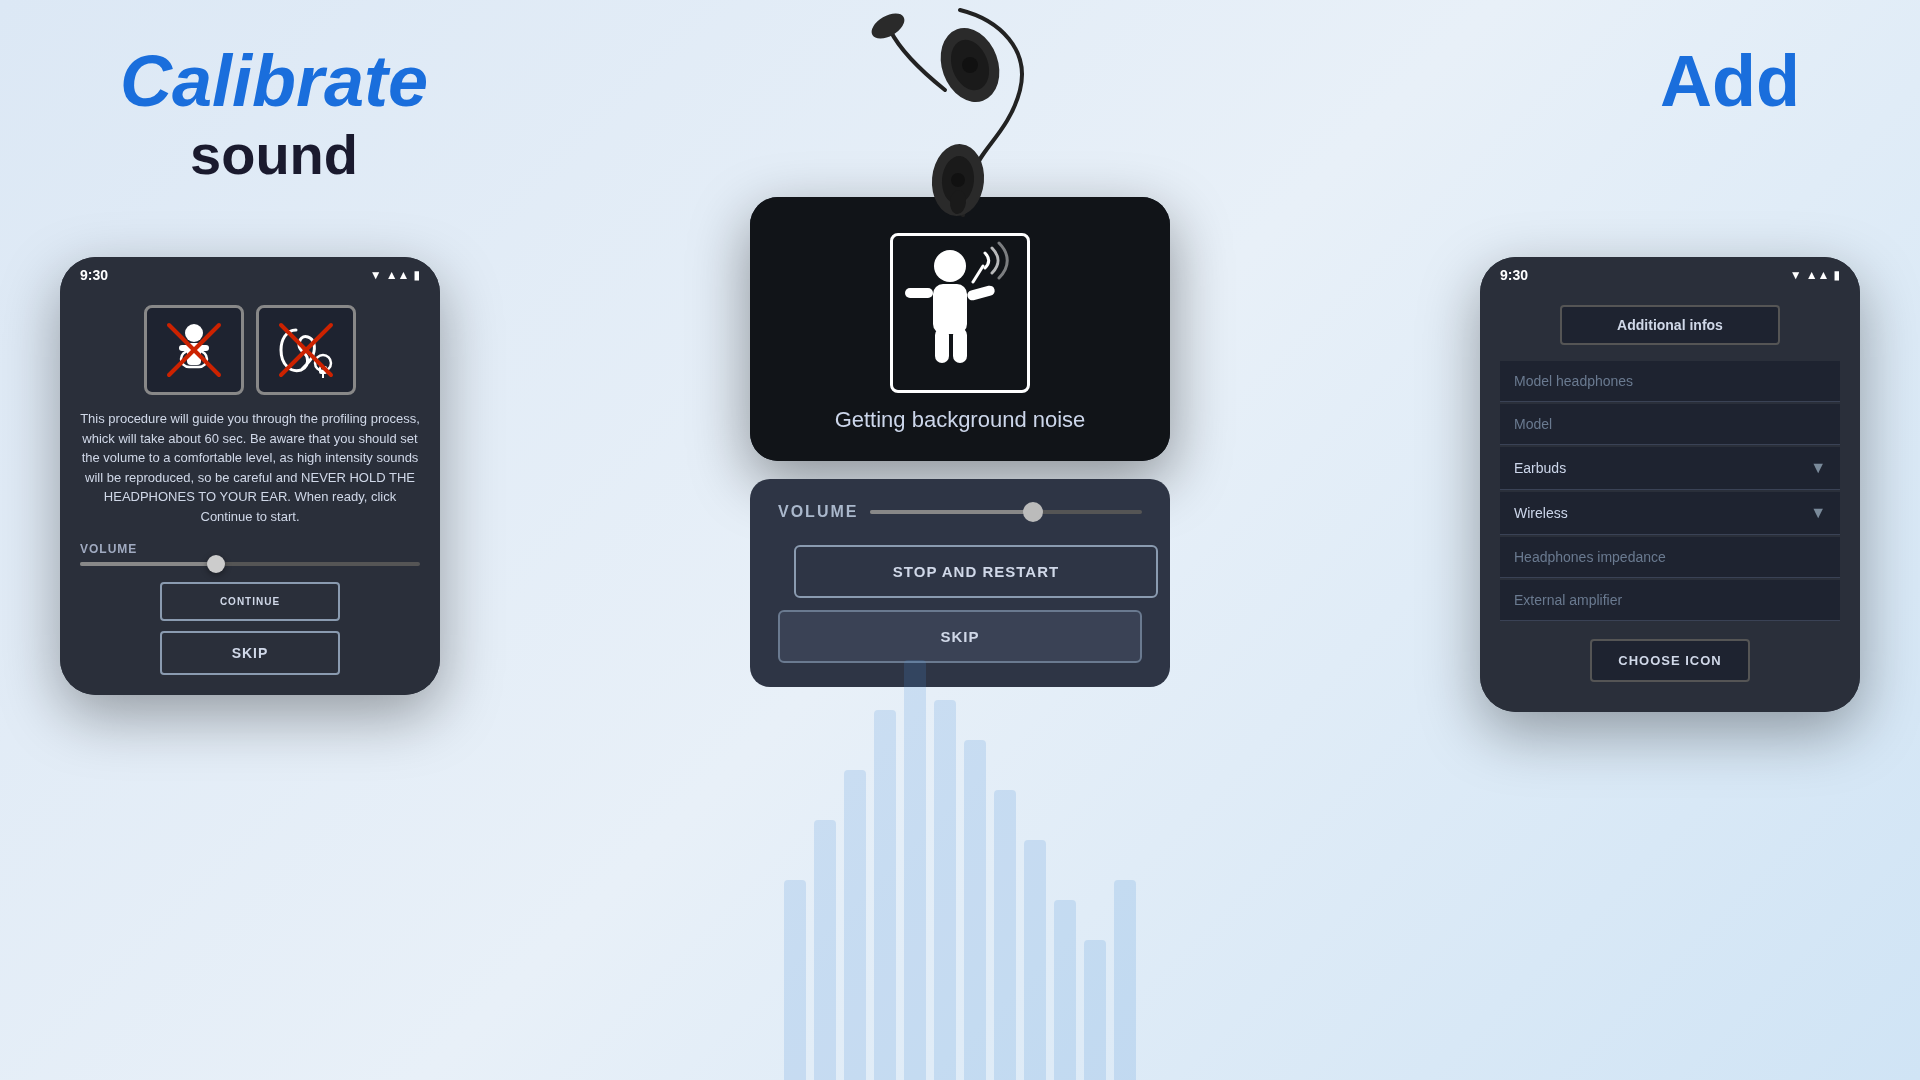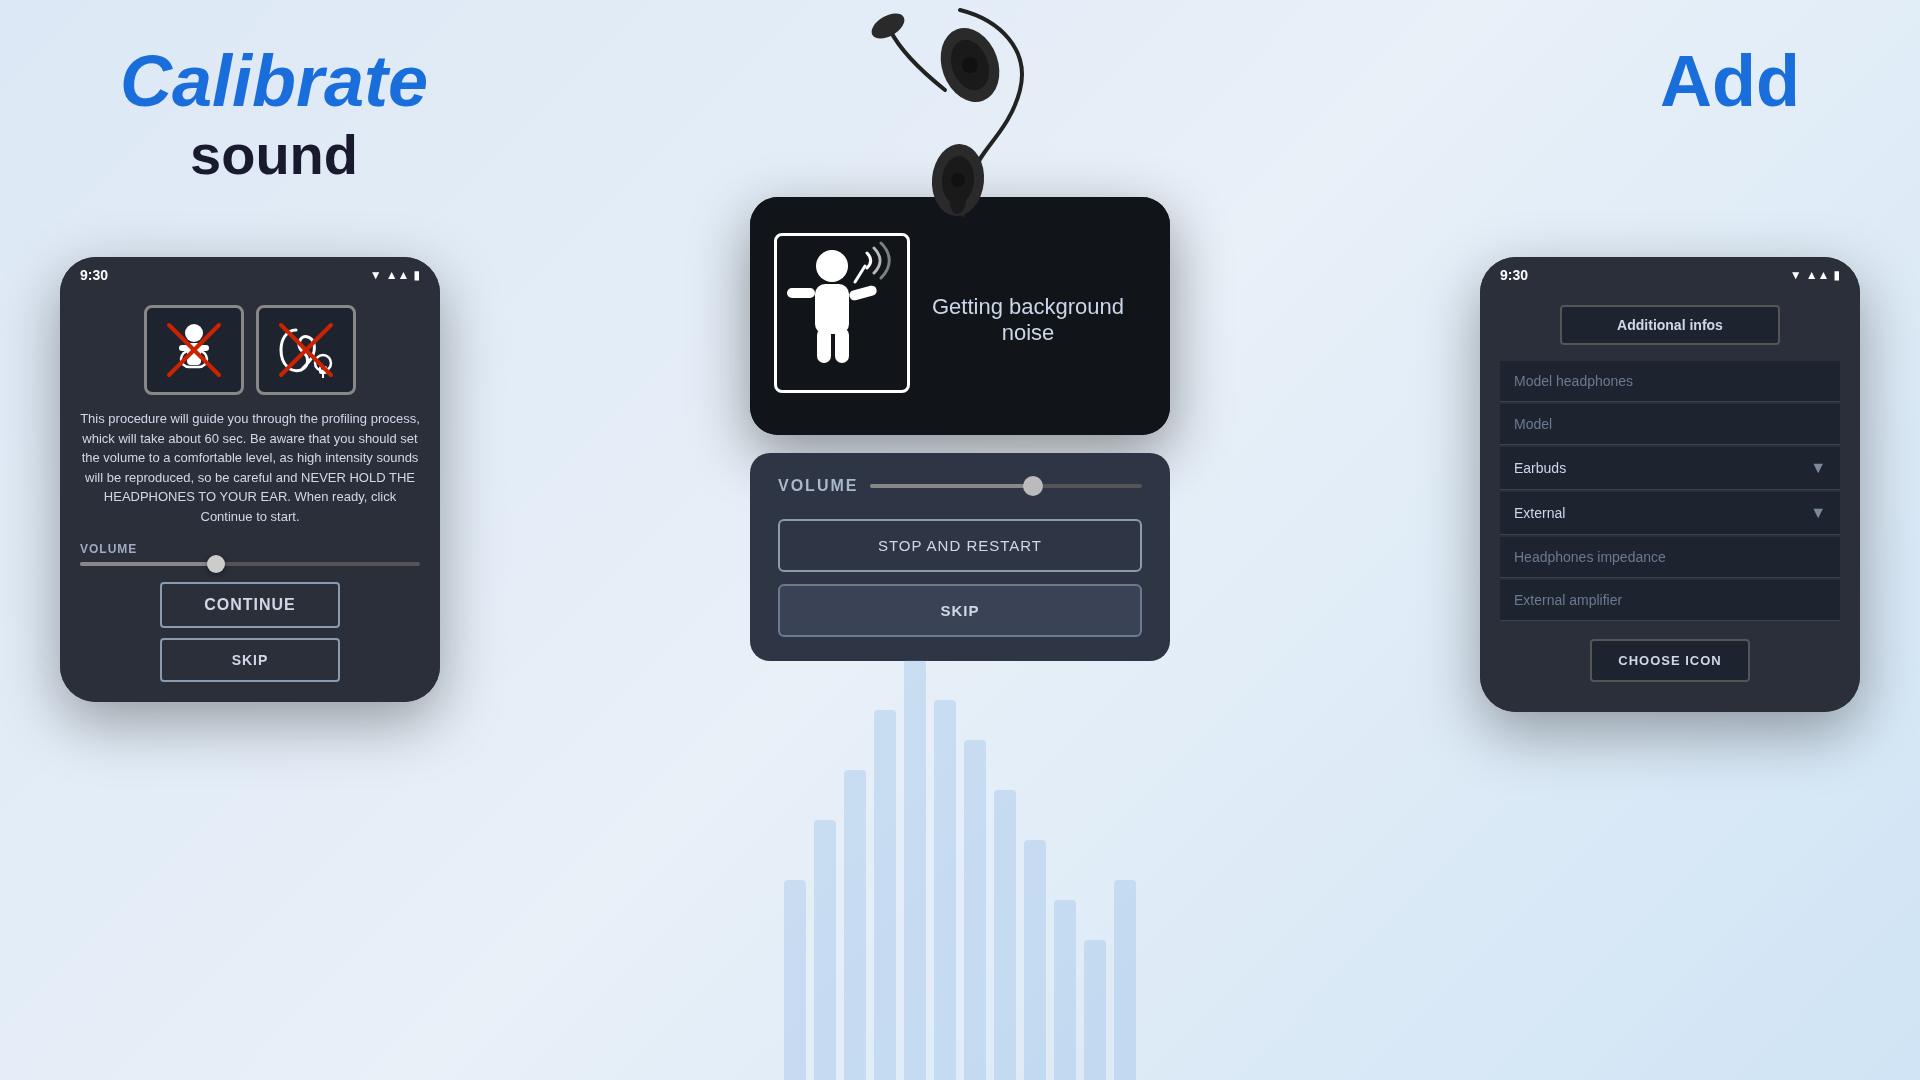--- a/index.html
+++ b/index.html
@@ -172,21 +172,21 @@
       box-shadow: 0 2px 6px rgba(0,0,0,0.4);
     }
 
     .btn-continue {
       display: block;
       width: 180px;
       padding: 12px;
       background: transparent;
       border: 2px solid #8a9bb0;
       color: #d0d8e8;
-      font-size: 16px;
+      font-size: 10px;
       font-weight: 700;
       letter-spacing: 1px;
       text-align: center;
       border-radius: 4px;
       margin: 0 auto 10px auto;
       cursor: pointer;
     }
     .btn-skip {
       display: block;
       width: 180px;
@@ -214,21 +214,21 @@
       width: 420px;
       background: #1e2330;
       border-radius: 28px;
       overflow: hidden;
       box-shadow: 0 20px 60px rgba(0,0,0,0.4);
     }
     .center-top {
       background: #111418;
       padding: 36px 24px 28px 24px;
       display: flex;
-      flex-direction: row;
+      flex-direction: column;
       align-items: center;
     }
     .figure-illustration {
       width: 140px;
       height: 160px;
       border: 3px solid #fff;
       border-radius: 8px;
       display: flex;
       align-items: center;
       justify-content: center;
@@ -289,26 +289,27 @@
     }
 
     .btn-stop-restart {
       display: block;
       width: 100%;
       padding: 16px;
       background: transparent;
       border: 2px solid #8a9bb0;
       color: #d0d8e8;
       font-size: 15px;
-      font-weight: 400;
+      font-weight: 700;
       letter-spacing: 1px;
       text-align: center;
       border-radius: 6px;
       margin-bottom: 12px;
       cursor: pointer;
+      margin-left: 16px;
     }
     .btn-skip-center {
       display: block;
       width: 100%;
       padding: 16px;
       background: #3a4255;
       border: 2px solid #6a7a90;
       color: #d0d8e8;
       font-size: 15px;
       font-weight: 700;
@@ -553,21 +554,21 @@
         <span>Model headphones</span>
       </div>
       <div class="info-field" style="color:#6a7a90;">
         <span>Model</span>
       </div>
       <div class="info-field-dropdown">
         <span>Earbuds</span>
         <span class="dropdown-arrow">▼</span>
       </div>
       <div class="info-field-dropdown">
-        <span>External</span>
+        <span>Wireless</span>
         <span class="dropdown-arrow">▼</span>
       </div>
       <div class="info-field" style="color:#6a7a90;">
         <span>Headphones impedance</span>
       </div>
       <div class="info-field" style="color:#6a7a90;">
         <span>External amplifier</span>
       </div>
 
       <button class="choose-icon-btn">CHOOSE ICON</button>

